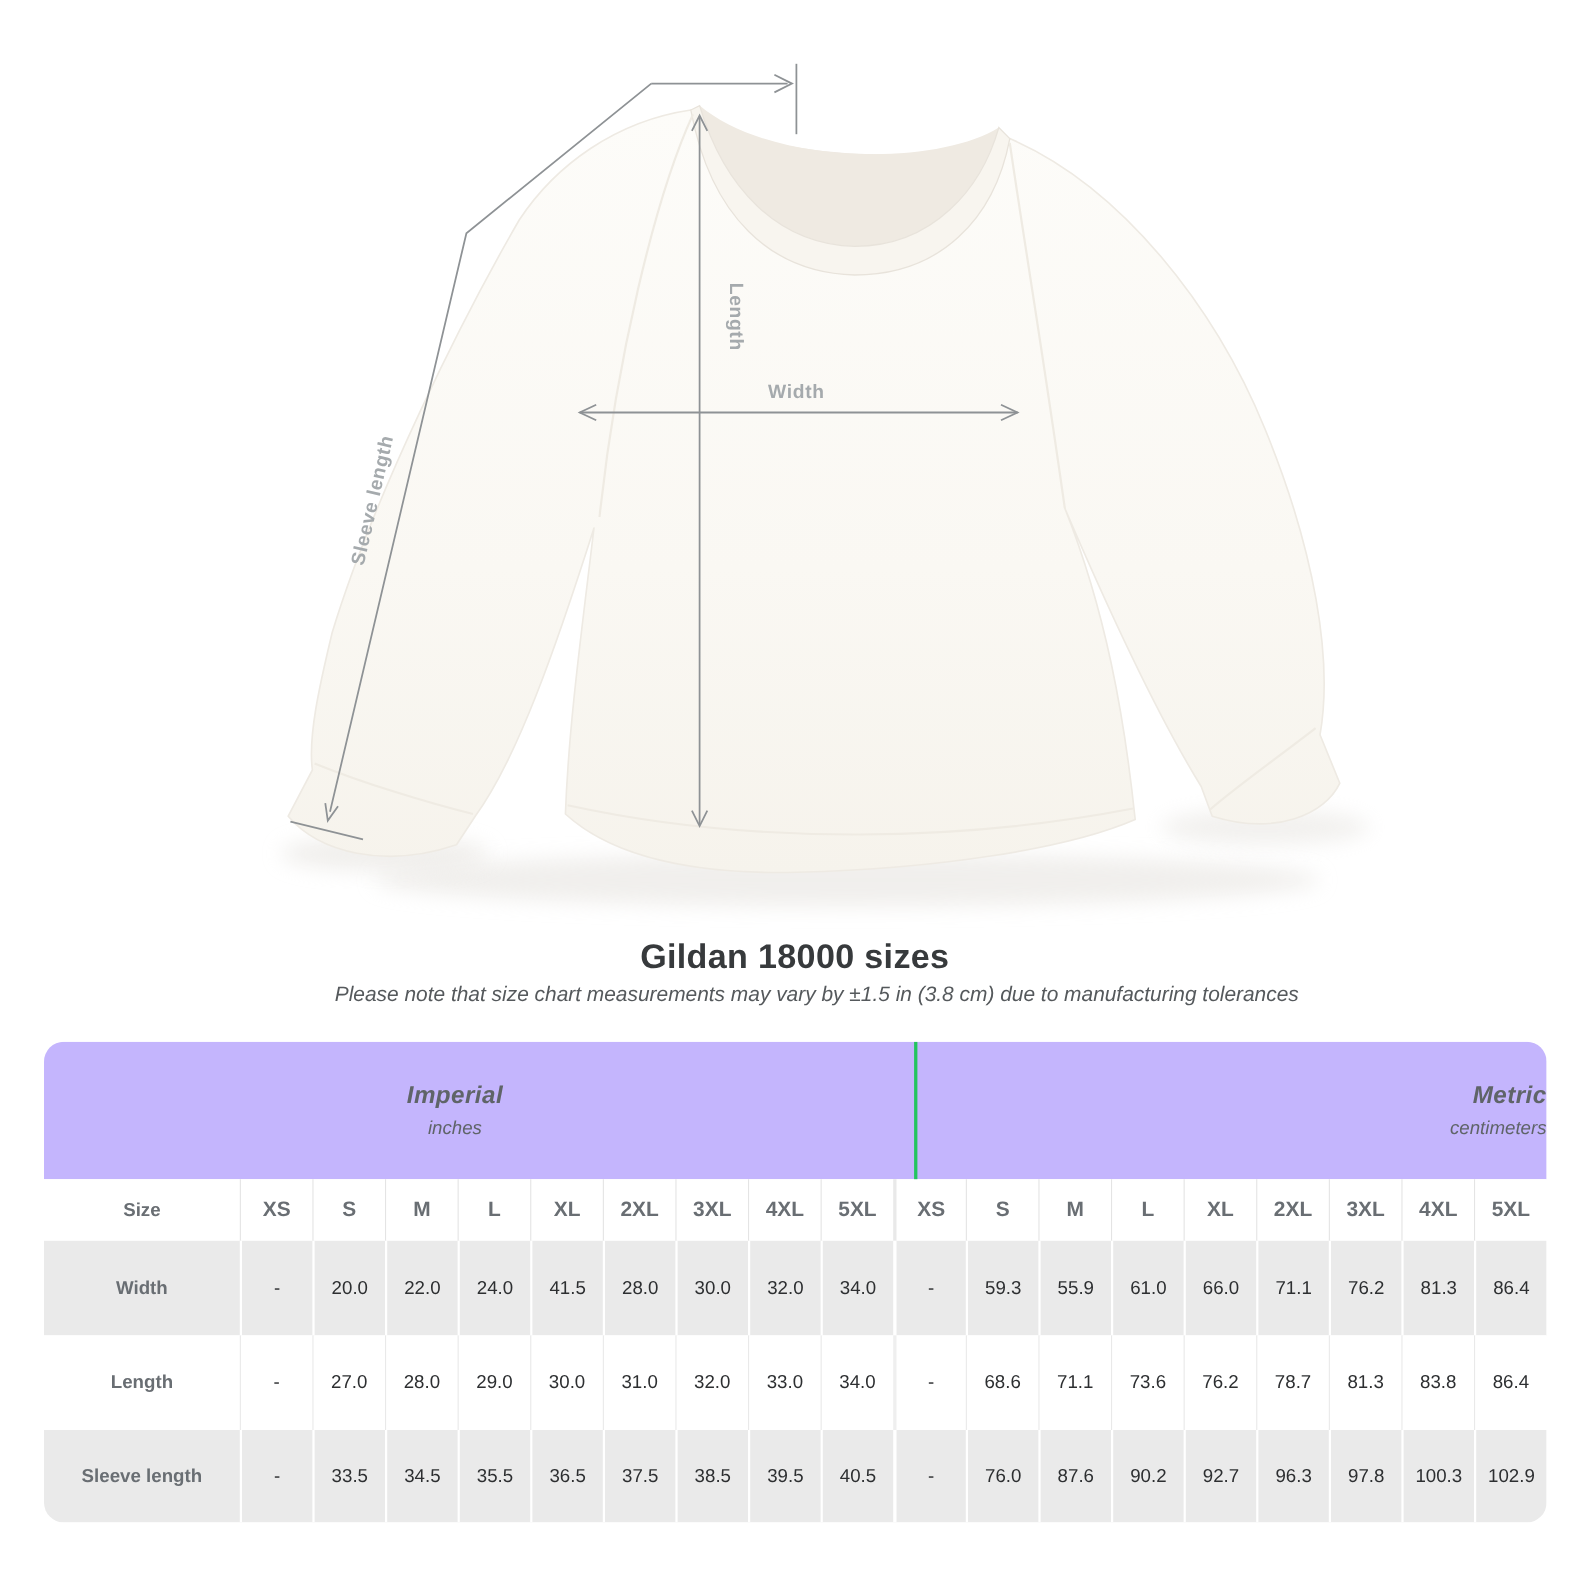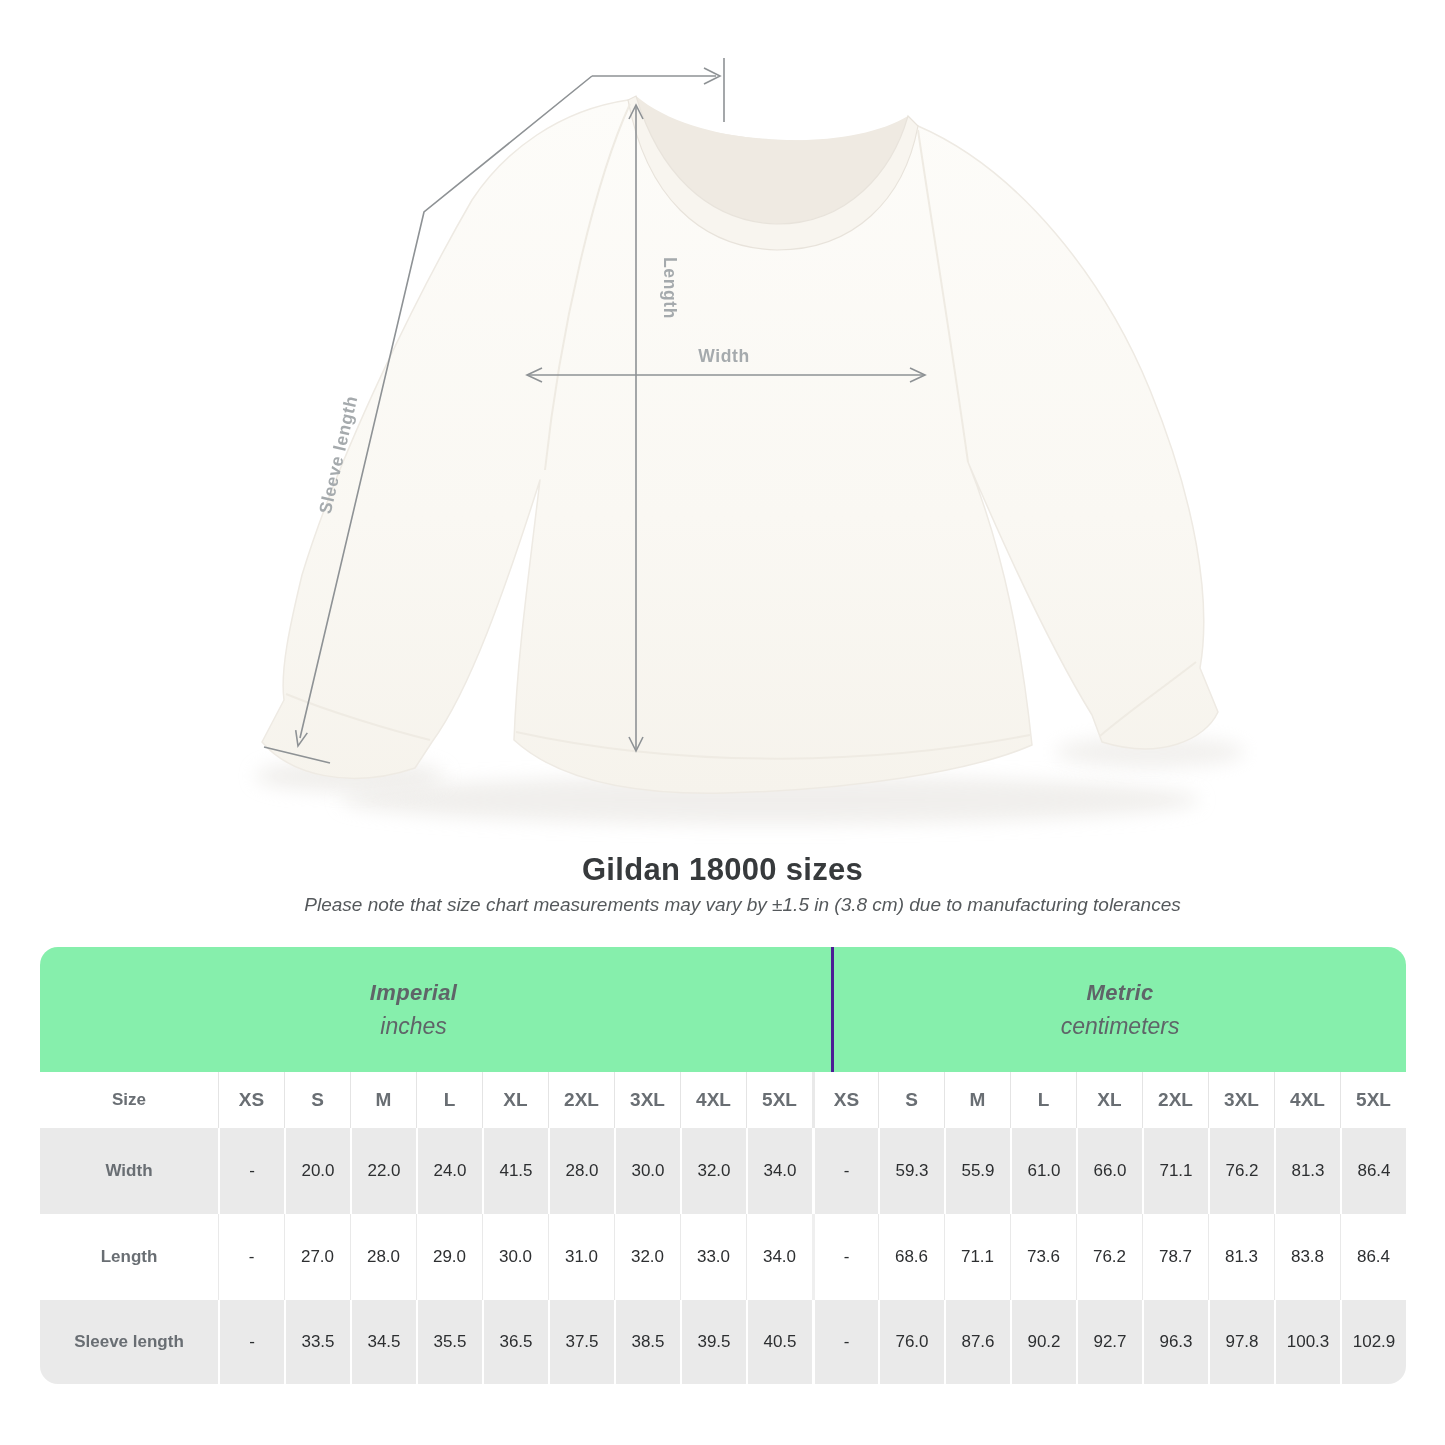--- a/index.html
+++ b/index.html
@@ -4,25 +4,25 @@
 <style>
   html,body{margin:0;padding:0;background:#ffffff;}
   .stage{position:relative;width:1445px;height:1445px;background:#ffffff;overflow:hidden;
          font-family:"Liberation Sans",sans-serif;}
   .diagram{position:absolute;left:0;top:0;}
   .title{position:absolute;left:0;top:852px;width:1445px;margin:0;text-align:center;
          font-size:31px;font-weight:bold;color:#373a3c;letter-spacing:.3px;}
   .subtitle{position:absolute;left:0;top:894px;width:1445px;margin:0;text-align:center;
          font-style:italic;font-size:19px;color:#55595c;padding-left:20px;}
   .tbl{position:absolute;left:40px;top:947px;width:1366px;border-radius:18px;overflow:hidden;}
-  .band{height:125px;display:grid;grid-template-columns:772fr 594fr;background:#86efac;gap:44px;}
+  .band{height:125px;display:grid;grid-template-columns:772fr 594fr;background:#c4b5fd;gap:44px;}
   .band-sec{display:flex;flex-direction:column;align-items:center;justify-content:center;gap:7px;}
-  .band-sec + .band-sec{border-left:3px solid #4c1d95;}
+  .band-sec + .band-sec{border-left:3px solid #22c55e;align-items:flex-end;}
   .group-name{font-size:22px;font-weight:bold;font-style:italic;color:#5f6468;letter-spacing:.4px;}
-  .group-unit{font-size:23px;font-style:italic;color:#5f6468;}
+  .group-unit{font-size:17px;font-style:italic;color:#5f6468;}
   .row{display:grid;grid-template-columns:178px repeat(18,1fr);}
   .hdr{height:56px;background:#ffffff;}
   .r{height:86px;}
   .r.last{height:84px;}
   .row.gray{background:#eaeaea;}
   .row.white-row{background:#ffffff;}
   .cell{display:flex;align-items:center;justify-content:center;font-size:17px;color:#2d2f31;}
   .cell.h{font-weight:bold;color:#696e73;font-size:19px;}
   .cell.lab{font-weight:bold;color:#696e73;font-size:17px;}
   .hdr .cell + .cell{border-left:1px solid #e4e4e4;}

